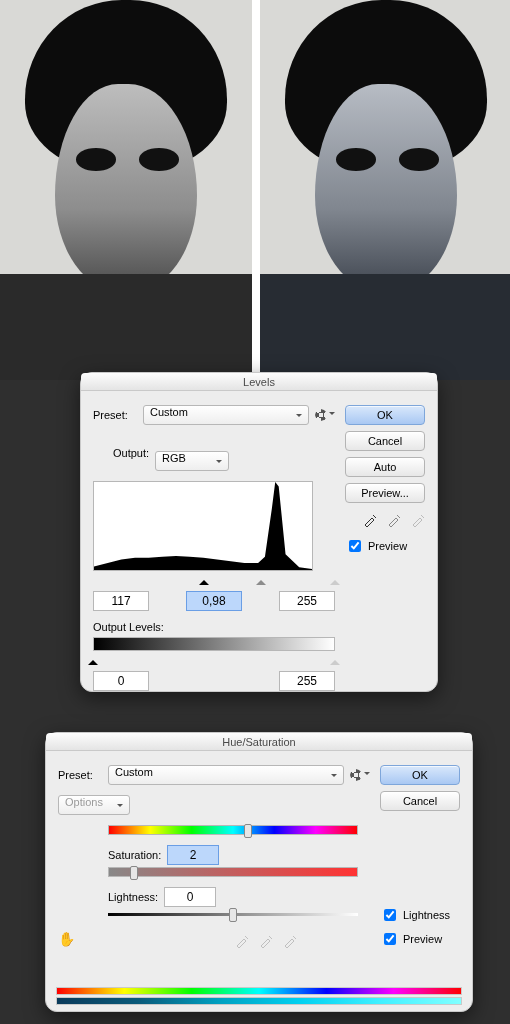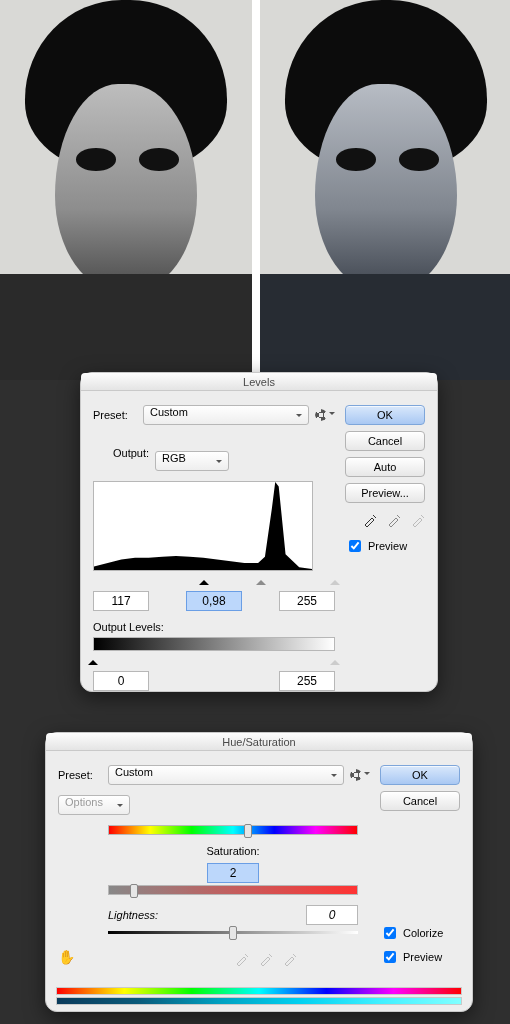--- a/index.html
+++ b/index.html
@@ -310,29 +310,29 @@
         <div class="dropdown" style="width:72px; color:#9a9a9a;">
           <span>Options</span>
         </div>
       </div>
 
       <div style="margin-left:50px; width:250px;">
         <div class="hs-slider-track hue-track">
           <div class="hs-thumb" style="left:56%;"></div>
         </div>
 
-        <div class="row" style="margin-bottom:2px;flex-direction:column;">
+        <div class="row" style="margin-bottom:2px;">
           <span>Saturation:</span>
           <div class="num-box sel" style="width:52px;">2</div>
         </div>
         <div class="hs-slider-track sat-track">
           <div class="hs-thumb" style="left:10%;"></div>
         </div>
 
-        <div class="row" style="justify-content:space-between; margin-bottom:2px;font-style:italic;">
+        <div class="row" style="margin-bottom:2px;">
           <span>Lightness:</span>
           <div class="num-box" style="width:52px;">0</div>
         </div>
         <div class="hs-slider-track light-track">
           <div class="hs-thumb" style="left:50%;"></div>
         </div>
       </div>
 
       <div style="display:flex; align-items:center; gap:30px; margin-top:4px;">
         <span class="hand-icon"></span>
@@ -349,21 +349,21 @@
         </div>
       </div>
     </div>
 
     <div class="right-col">
       <button class="mac primary">OK</button>
       <button class="mac">Cancel</button>
       <div style="flex:1"></div>
       <label class="check">
         <input type="checkbox" checked="" style="">
-        <span>Colorize</span>
+        <span>Lightness</span>
       </label>
       <label class="check">
         <input type="checkbox" checked="" style="">
         <span>Preview</span>
       </label>
     </div>
   </div>
 
   <div class="bottom-rainbows">
     <div class="rb"></div>

